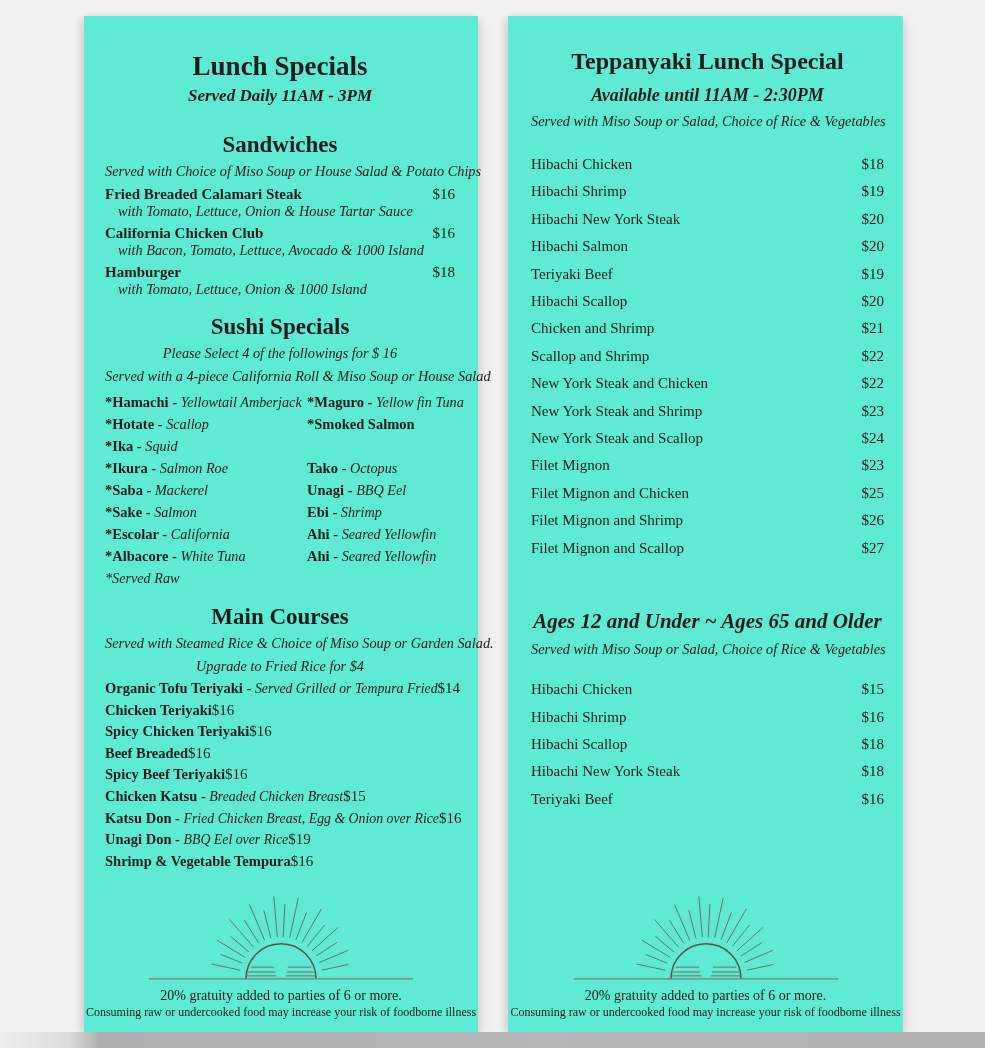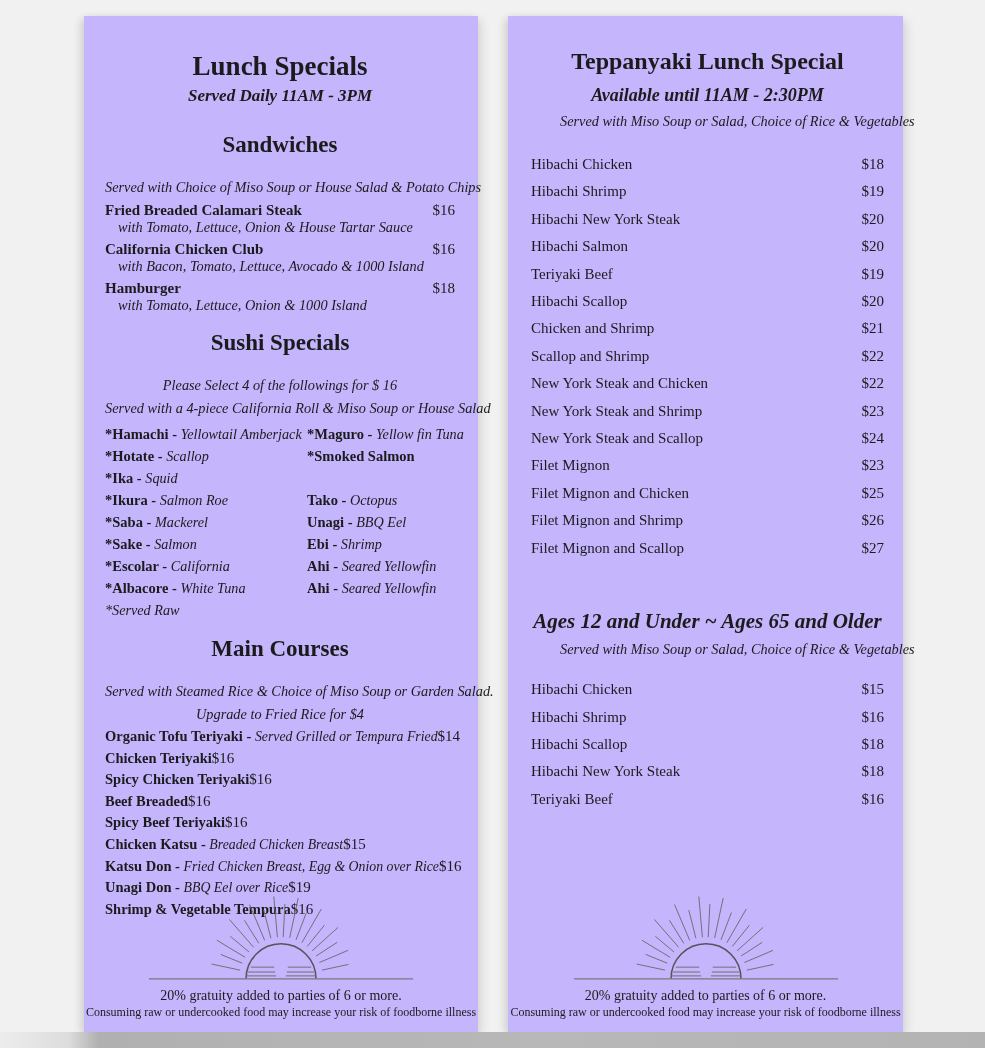--- a/index.html
+++ b/index.html
@@ -1,35 +1,35 @@
 <!DOCTYPE html>
 <html><head>
 <meta charset="utf-8">
 <style>
   html,body{margin:0;padding:0;background:#f1f1f1;}
   .stage{position:relative;width:985px;height:1048px;background:#f1f1f1;overflow:hidden;
          font-family:"Liberation Serif","DejaVu Serif",serif;color:#1b1b1b;}
-  .panel{position:absolute;top:16px;height:1016px;background:#c4b5fd;
+  .panel{position:absolute;top:16px;height:1016px;background:#5eead4;
          box-shadow:-4px 2px 8px rgba(0,0,0,.10), 3px 4px 10px rgba(0,0,0,.12);}
   #left-panel{left:84px;width:394px;}
   #right-panel{left:508px;width:395px;}
   .inner{padding:0 23px 0 21px;}
   #right-panel .inner{padding:0 19px 0 23px;}
 
   h1{margin:34px 0 0;font-size:27px;line-height:32px;font-weight:bold;text-align:center;white-space:nowrap;}
   #right-panel h1{margin-top:28px;font-size:24px;line-height:34px;}
   .sub{margin-top:3px;text-align:center;font-weight:bold;font-style:italic;font-size:17px;line-height:21px;}
   #right-panel .sub{margin-top:6px;font-size:18px;line-height:22px;}
   h2{margin:25px 0 0;font-size:23px;line-height:28px;font-weight:bold;text-align:center;}
   h2.sushi-h{margin-top:16px;}
   h2.mains-h{margin-top:14px;}
   .ages-h{margin-top:46px;font-size:21px;line-height:26px;font-weight:bold;font-style:italic;text-align:center;}
-  .note{margin-top:20px;text-align:center;font-style:italic;font-size:14.3px;line-height:17px;white-space:nowrap;}
+  .note{margin-top:4px;text-align:center;font-style:italic;font-size:14.3px;line-height:17px;white-space:nowrap;}
   .note.tight{margin-top:6px;}
-  #right-panel .note{margin-top:7px;margin-left:29px;}
+  #right-panel .note{margin-top:7px;}
   #right-panel .ages-note{margin-top:7px;}
 
   .sand-items{margin-top:4px;}
   .srow{margin-top:5px;}
   .line1{display:flex;justify-content:space-between;align-items:baseline;font-size:15px;line-height:18px;}
   .b{font-weight:bold;}
   .it{font-style:italic;}
   .price{font-size:15px;white-space:nowrap;}
   .desc{font-style:italic;font-size:14.3px;line-height:16px;padding-left:13px;}
 

